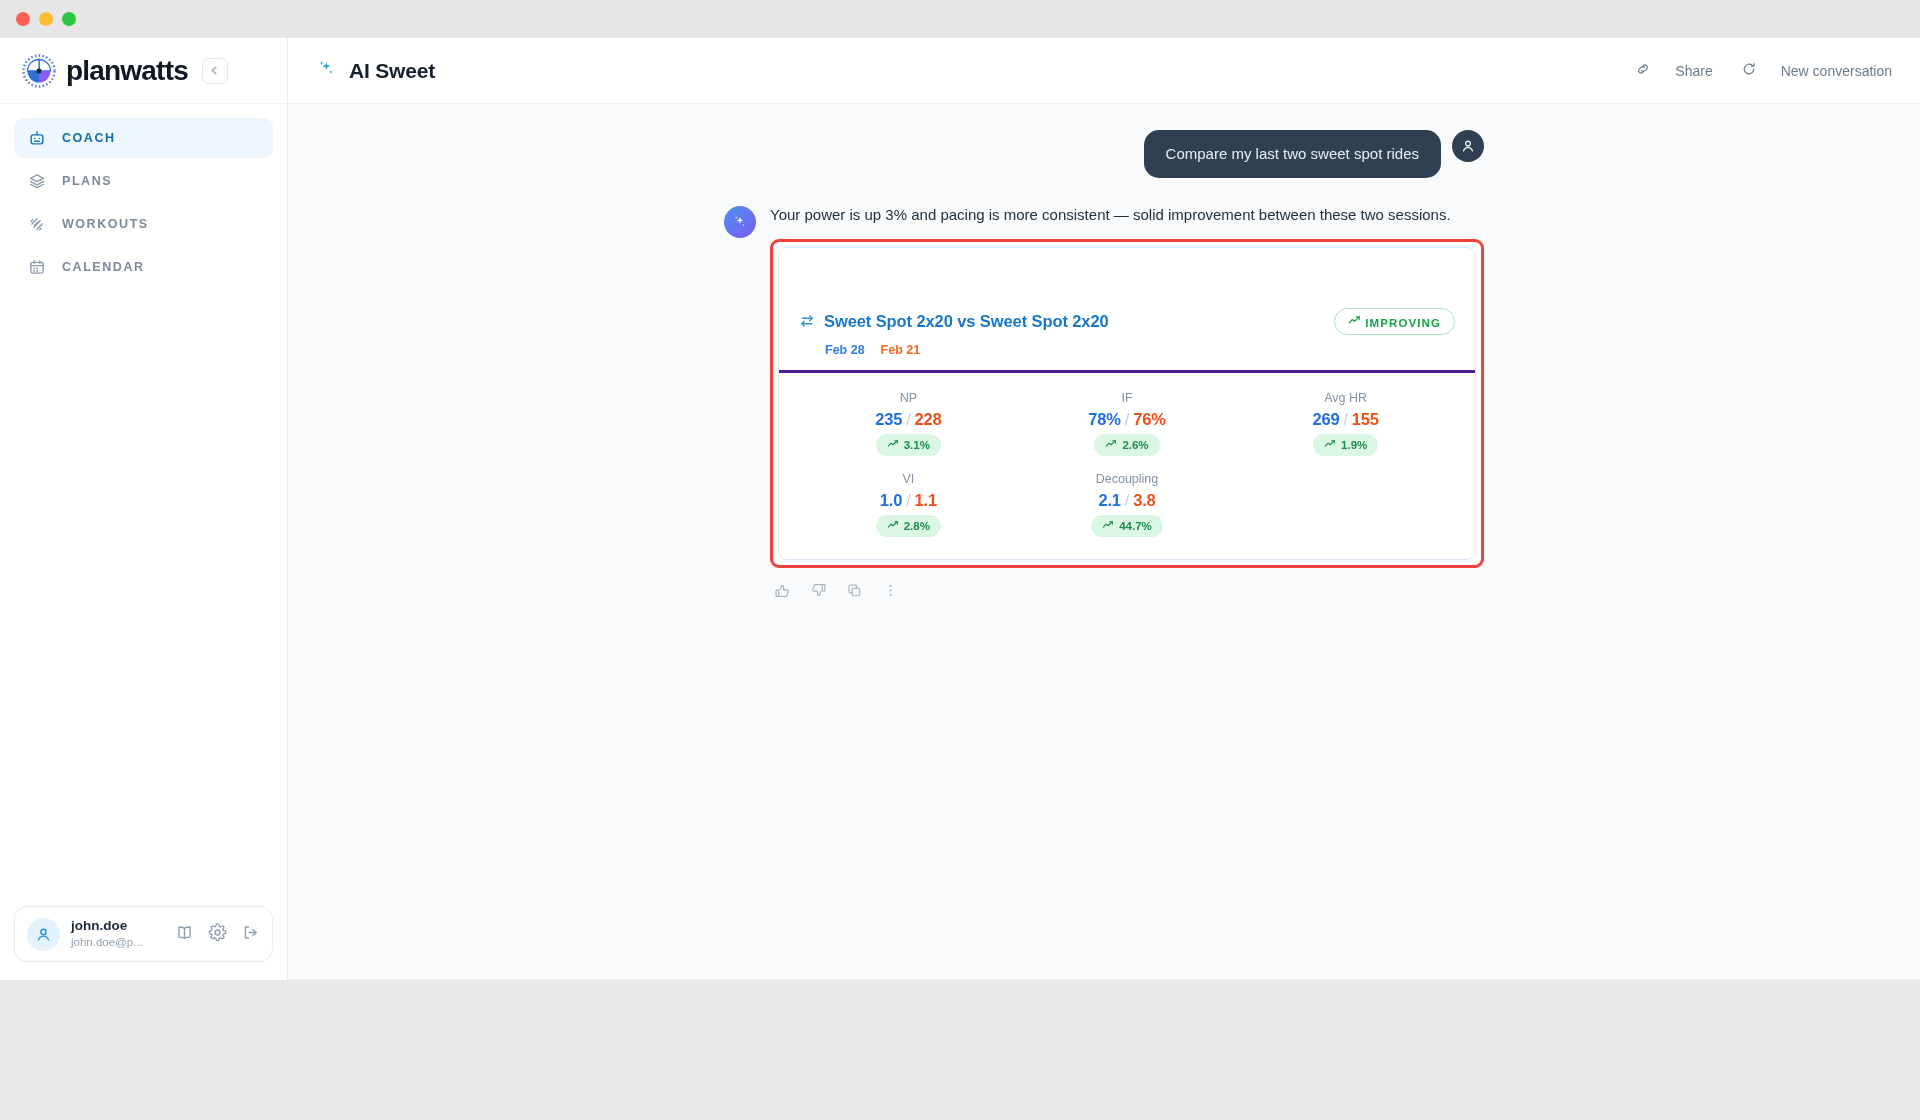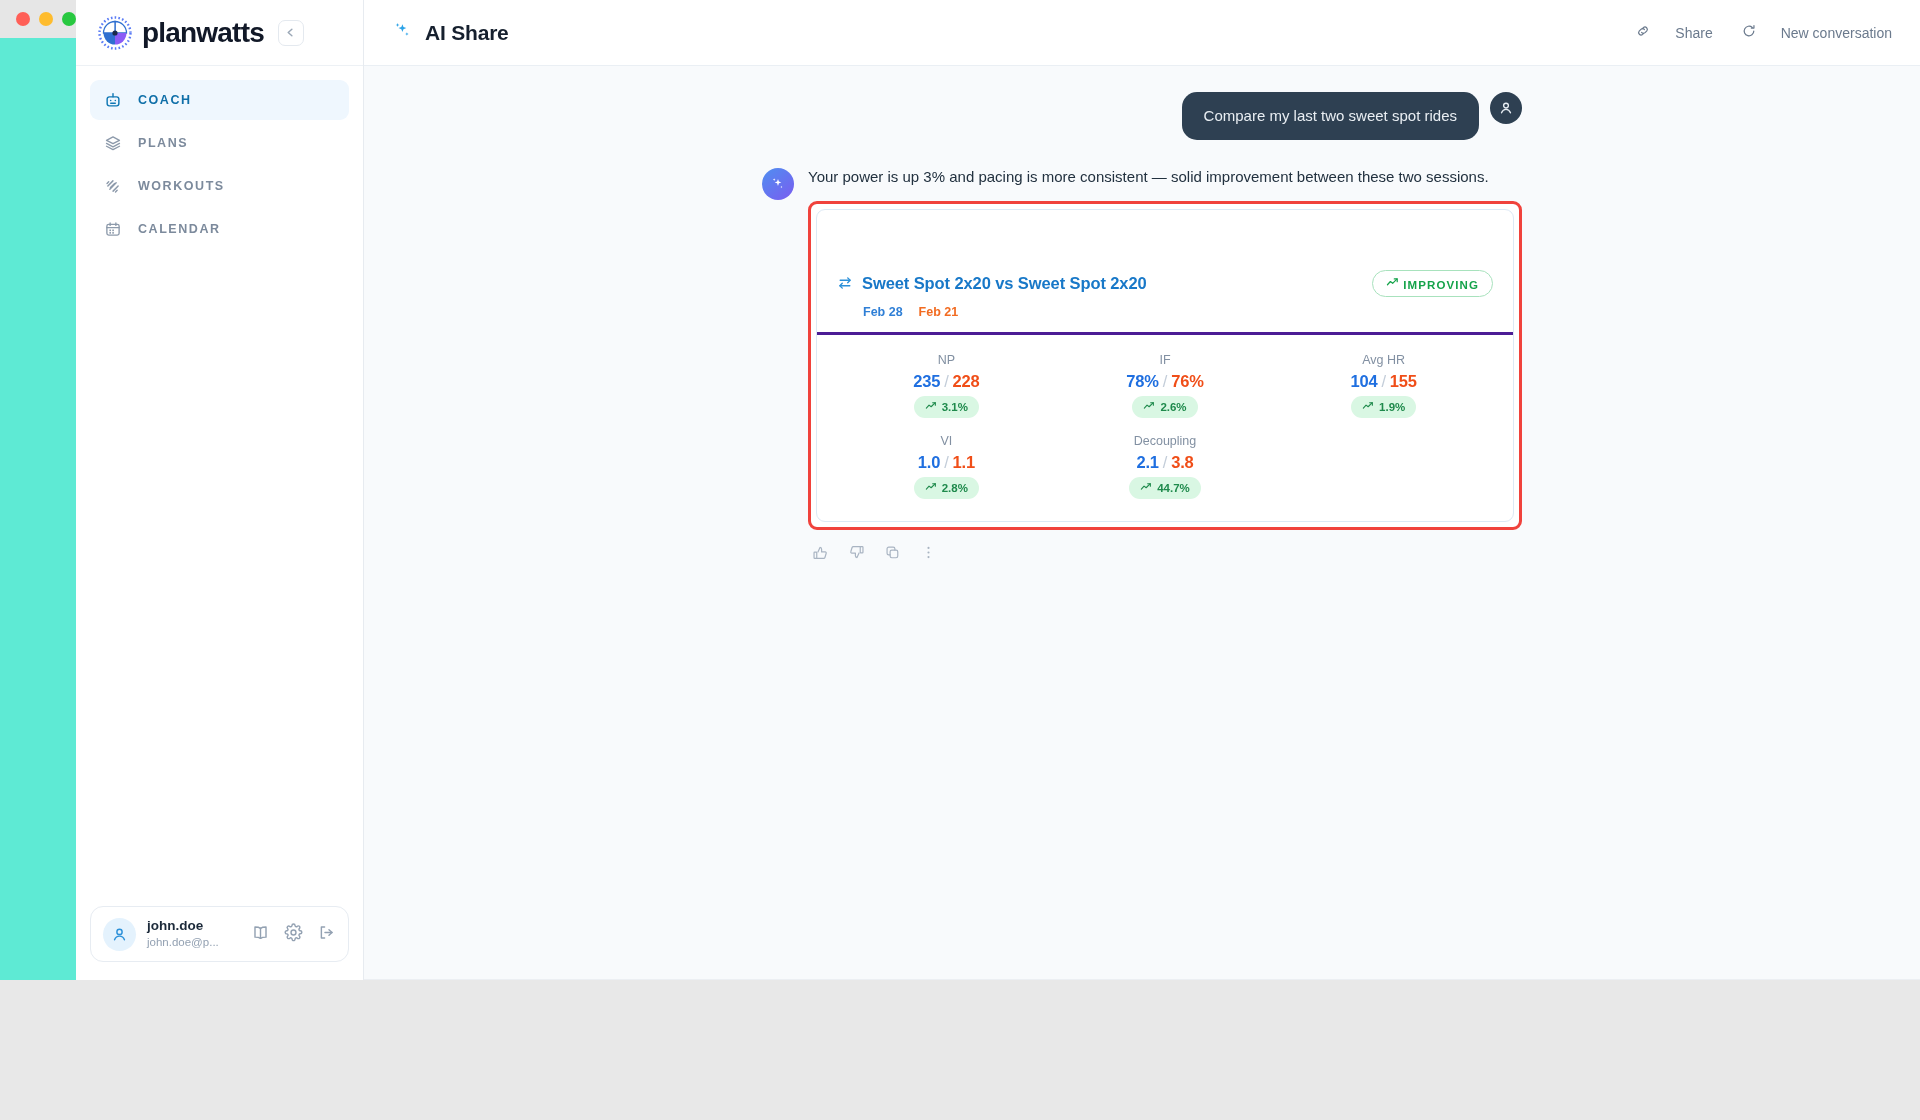--- a/index.html
+++ b/index.html
@@ -2,21 +2,21 @@
 <html><head>
 <meta charset="utf-8">
 <style>
   * { box-sizing: border-box; margin: 0; padding: 0; }
   html, body {
     width: 1920px; height: 1120px;
     font-family: "Liberation Sans", sans-serif;
     background: #e8e8e8;
     overflow: hidden;
   }
-  .app { width: 1920px; height: 980px; display: flex; flex-direction: row; background:#5eead4; }
+  .app { width: 1920px; height: 980px; display: flex; flex-direction: column; background:#5eead4; }
 
   
   .titlebar {
     height: 38px; flex: 0 0 38px;
     background: #e6e6e6;
     display: flex; align-items: center; padding-left: 16px; gap: 9px;
   }
   .dot { width: 14px; height: 14px; border-radius: 50%; }
   .dot.red { background:#ff5f57; }
   .dot.yellow { background:#febc2e; }
@@ -329,21 +329,21 @@
 
       <header class="topbar">
         <div class="topbar-title">
           <span>
             <svg width="22" height="22" viewBox="0 0 22 22" fill="#2ca3e8">
               <path d="M10.4 4.2l1.05 2.85 2.85 1.05-2.85 1.05-1.05 2.85-1.05-2.85L6.5 8.1l2.85-1.05z"></path>
               <path d="M5.6 3.1l.52 1.4 1.4.52-1.4.52-.52 1.4-.52-1.4-1.4-.52 1.4-.52z"></path>
               <path d="M14.9 12.3l.46 1.25 1.25.46-1.25.46-.46 1.25-.46-1.25-1.25-.46 1.25-.46z"></path>
             </svg>
           </span>
-          <span class="t">AI Share</span>
+          <span class="t">AI Sweet</span>
         </div>
         <div class="topbar-actions">
           <div class="topbar-action">
             <span>
               <svg width="16" height="16" viewBox="0 0 20 20" fill="none" stroke="currentColor" stroke-width="1.5" stroke-linecap="round" stroke-linejoin="round">
                 <path d="M8.2 11.8a3 3 0 0 0 4.4.3l2.2-2.2a3 3 0 0 0-4.2-4.2l-1.2 1.2"></path>
                 <path d="M11.8 8.2a3 3 0 0 0-4.4-.3L5.2 10.1a3 3 0 0 0 4.2 4.2l1.2-1.2"></path>
               </svg>
             </span>
             <span>Share</span>
@@ -440,21 +440,21 @@
                               <polyline points="10.2,3.6 13.8,3.6 13.8,7"></polyline>
                             </svg></span>
                         <span>2.6%</span>
                       </span>
                     </div>
 
 
                     <div class="metric">
                       <span class="metric-label">Avg HR</span>
                       <span class="metric-values">
-                        <span class="va">104</span><span class="sep">/</span><span class="vb">155</span>
+                        <span class="va">269</span><span class="sep">/</span><span class="vb">155</span>
                       </span>
                       <span class="delta up">
                         <span><svg width="12" height="12" viewBox="0 0 16 16" fill="none" stroke="currentColor" stroke-width="1.5" stroke-linecap="round" stroke-linejoin="round">
                               <polyline points="1.8,10.8 5.4,6.8 8.2,9 13.6,3.6"></polyline>
                               <polyline points="10.2,3.6 13.8,3.6 13.8,7"></polyline>
                             </svg></span>
                         <span>1.9%</span>
                       </span>
                     </div>
 

